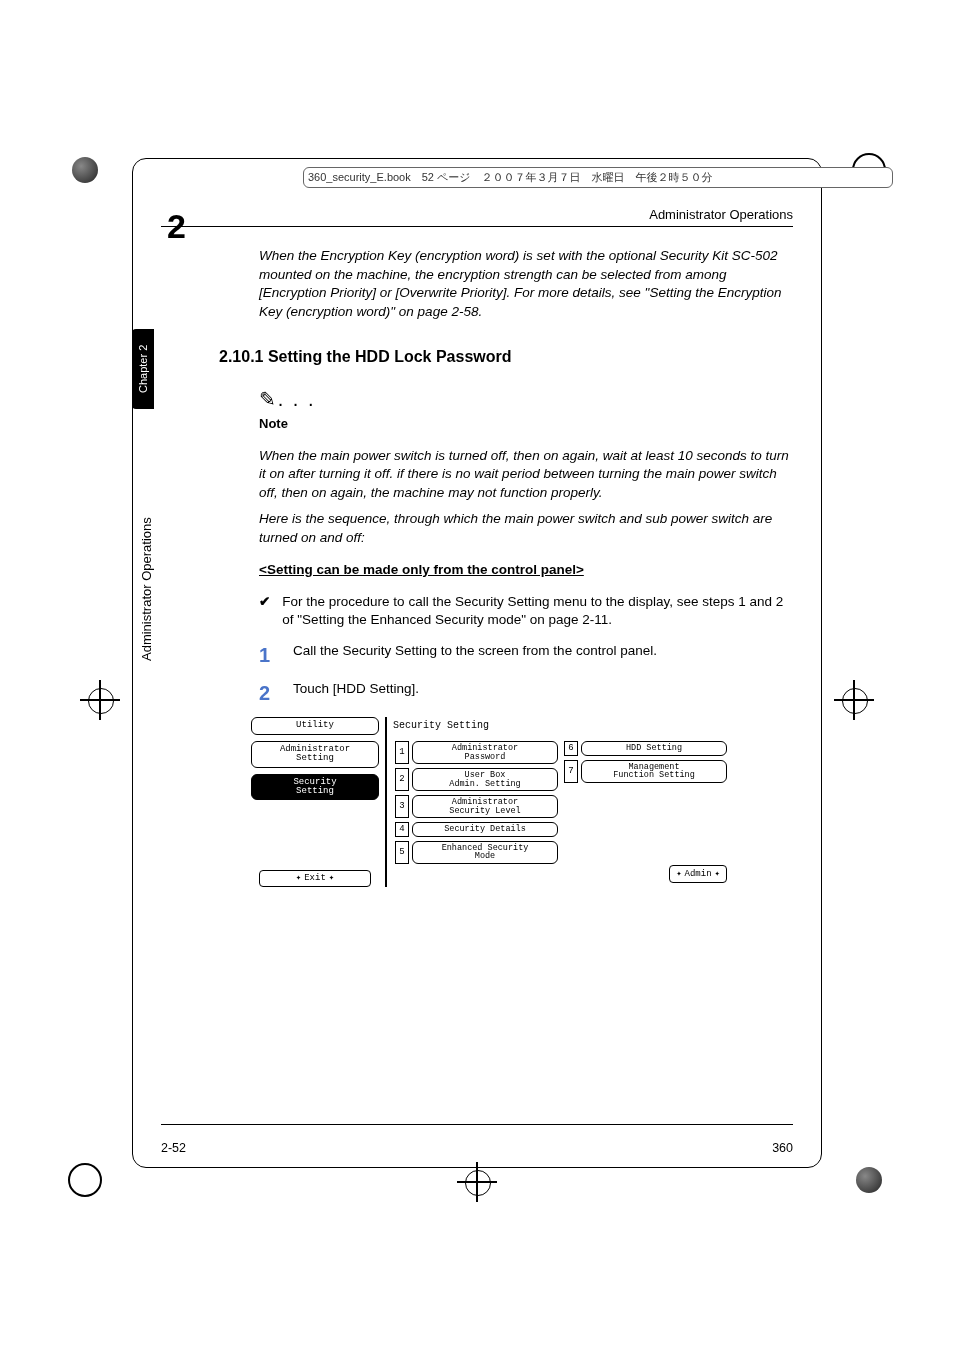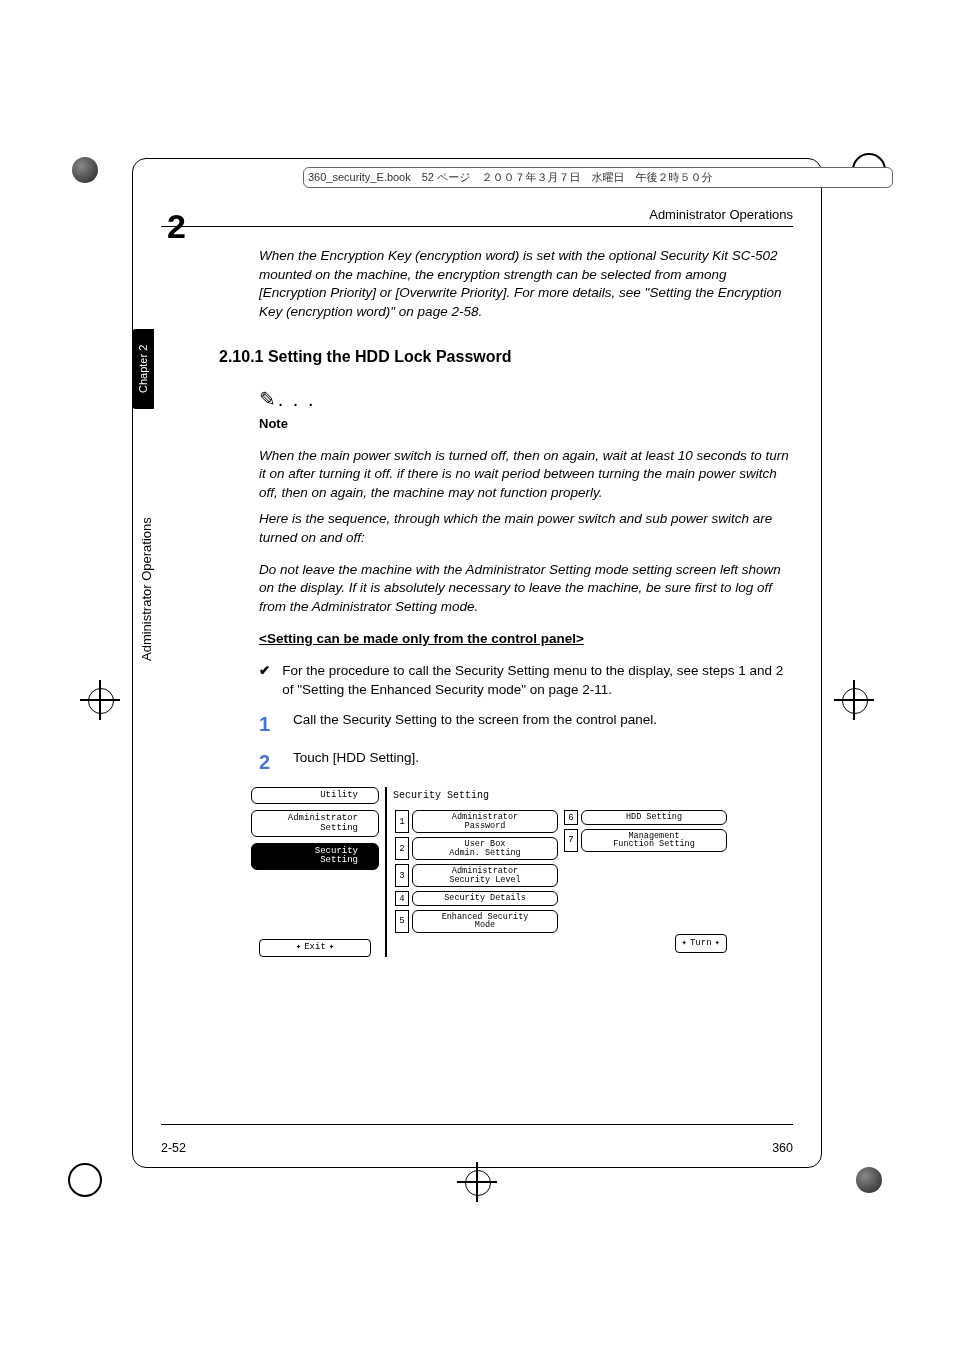--- a/index.html
+++ b/index.html
@@ -180,21 +180,21 @@
   .panel-left {
     width: 128px;
     display: flex;
     flex-direction: column;
     gap: 6px;
   }
   .plbtn {
     border: 1.5px solid #000;
     border-radius: 6px;
     padding: 3px 20px;
-    text-align: right;
+    text-align: center;
     background: #fff;
     line-height: 1.05;
   }
   .plbtn.sel {
     background: #000;
     color: #fff;
   }
   .plbtn.exit {
     margin-top: auto;
     width: 70px;
@@ -301,21 +301,20 @@
   <div class="content">
 
     <p class="italic">When the Encryption Key (encryption word) is set with the optional Security Kit SC-502 mounted on the machine, the encryption strength can be selected from among [Encryption Priority] or [Overwrite Priority]. For more details, see "Setting the Encryption Key (encryption word)" on page 2-58.</p>
 
     <div class="sec-head">2.10.1 Setting the HDD Lock Password</div>
 
     <div class="note-icon">✎. . .</div>
     <div class="note-label">Note</div>
     <p class="italic">When the main power switch is turned off, then on again, wait at least 10 seconds to turn it on after turning it off. if there is no wait period between turning the main power switch off, then on again, the machine may not function properly.</p>
     <p class="italic" style="margin-top:-6px">Here is the sequence, through which the main power switch and sub power switch are turned on and off:</p>
-    <p class="italic">Do not leave the machine with the Administrator Setting mode setting screen left shown on the display. If it is absolutely necessary to leave the machine, be sure first to log off from the Administrator Setting mode.</p>
 
     <p class="bold">&lt;Setting can be made only from the control panel&gt;</p>
 
     <div class="check-row">
       <span class="check-mark">✔</span>
       <span>For the procedure to call the Security Setting menu to the display, see steps 1 and 2 of "Setting the Enhanced Security mode" on page 2-11.</span>
     </div>
 
     <div class="step-row">
       <span class="step-num">1</span>
@@ -375,21 +374,21 @@
                 </div>
               <div class="optrow" style="margin-top:4px">
                   <div class="numbox">7</div>
                   <div class="optbtn" style="white-space:pre-line">Management
 Function Setting</div>
                 </div>
             </div>
           </div>
           <div class="close-btn">
             <span>✦</span>
-            <span>Turn</span>
+            <span>Admin</span>
             <span>✦</span>
           </div>
         </div>
       </div>
     </div>
 
   </div>
 
   <div class="footer">
     <span>2-52</span>

